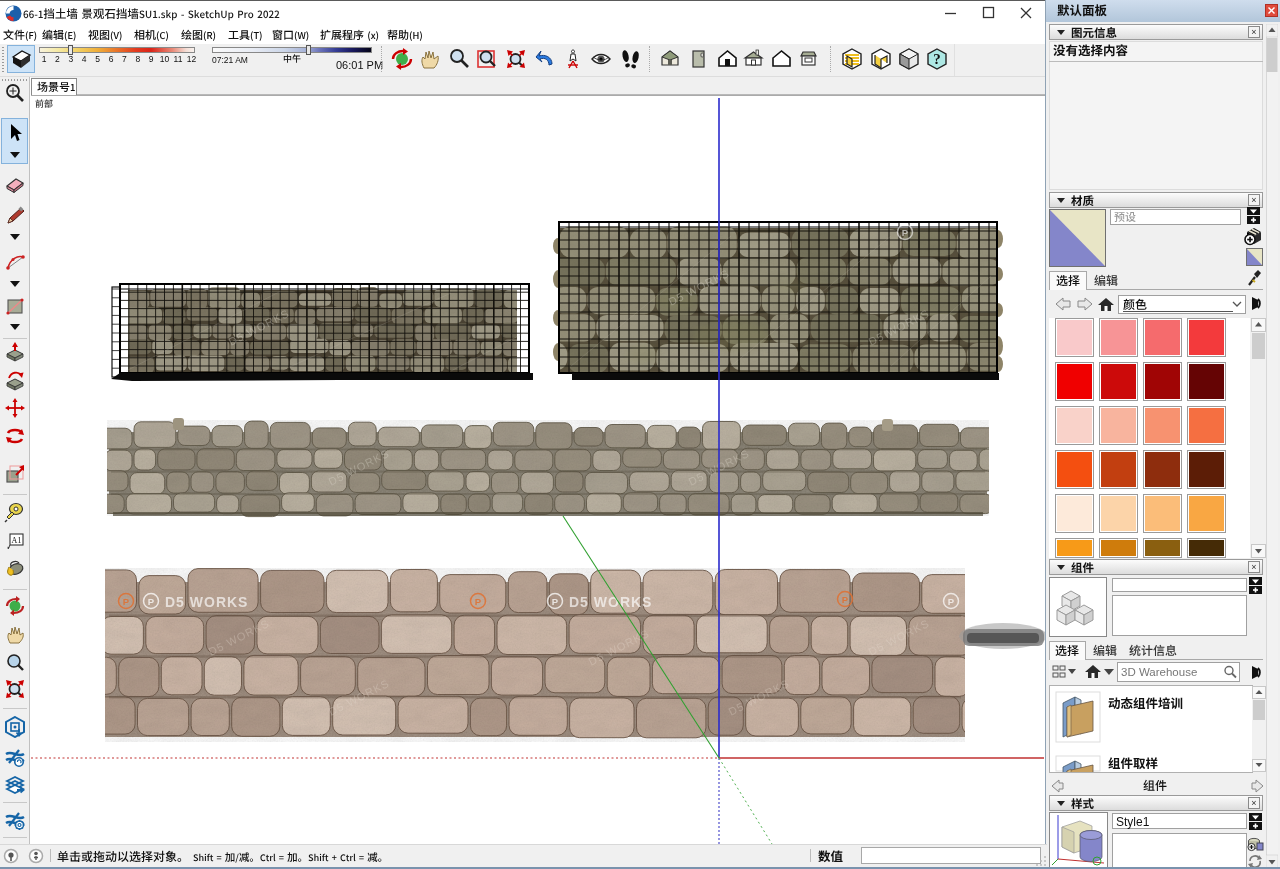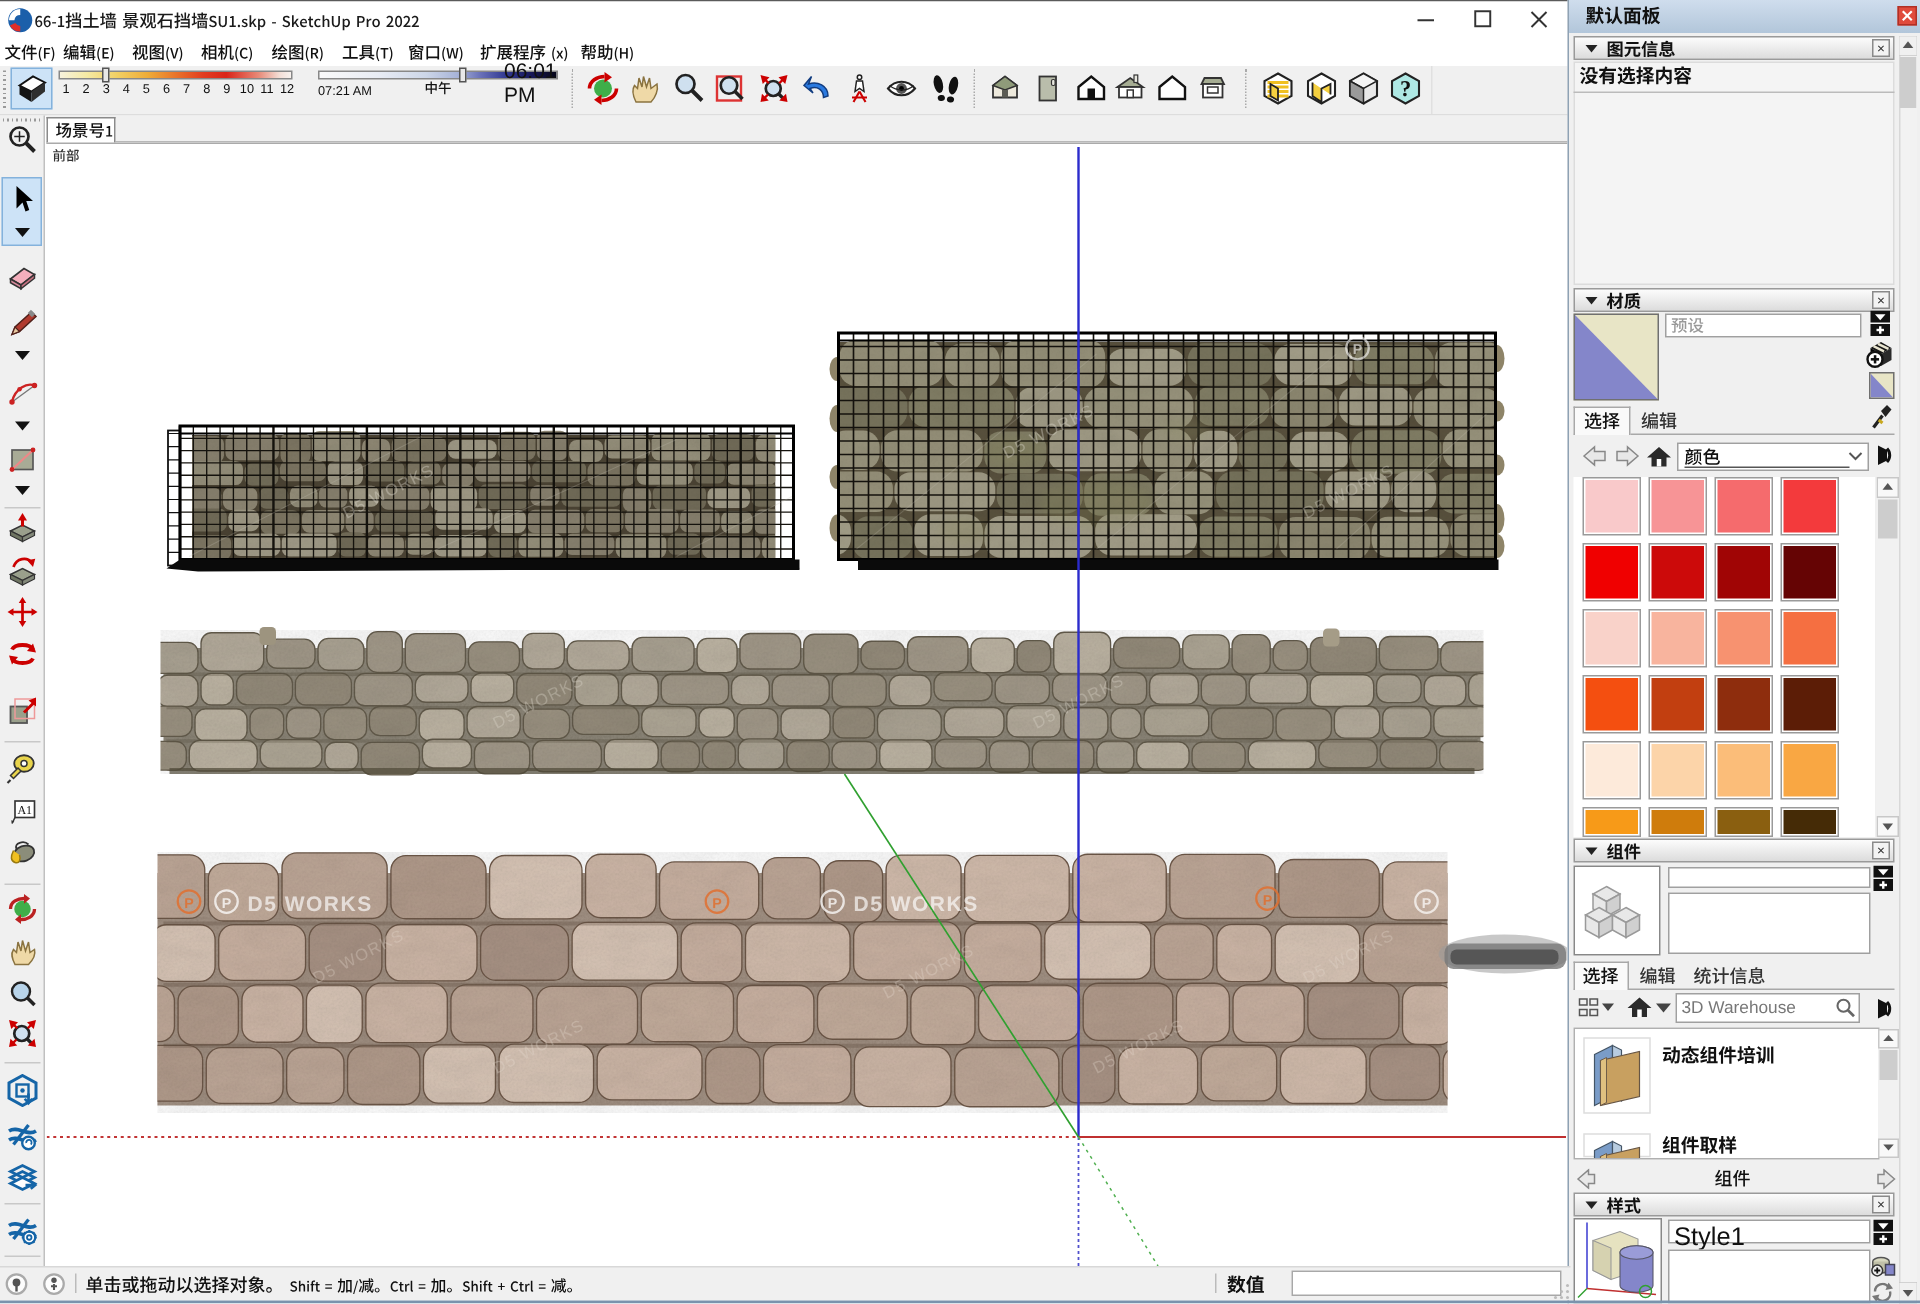--- a/index.html
+++ b/index.html
@@ -39,21 +39,21 @@
       <text x="98.8" y="8">8</text>
       <text x="112.2" y="8">9</text>
       <text x="125.6" y="8">10</text>
       <text x="139.0" y="8">11</text>
       <text x="152.4" y="8">12</text>
     </g>
   </svg>
 <div class="a" style="left:212px;top:47px;width:160px;height:6px;border:1px solid #888;background:linear-gradient(90deg,#fafafa 0%,#e8ecf4 25%,#ccd6e8 45%,#a8b4d8 58%,#6870b8 68%,#343c94 78%,#1a1a60 88%,#050518 100%)"></div>
 <div class="a" style="left:306px;top:45px;width:5px;height:10px;background:#e8e8e8;border:1px solid #555"></div>
 <div class="a" style="left:212px;top:55px;width:56px;font-size:8.5px;color:#111">07:21 AM</div>
-<div class="a" style="left:336px;top:39px;width:56px;font-size:14px;color:#111">06:01 PM</div>
+<div class="a" style="left:336px;top:59px;width:56px;font-size:11px;color:#111">06:01 PM</div>
 <div class="a" style="left:381px;top:46px;width:1px;height:26px;border-left:1px dotted #aaa"></div>
 <svg width="22" height="22" viewBox="0 0 22 22" style="position:absolute;left:391px;top:48px">
     <ellipse cx="11" cy="11" rx="6" ry="6" fill="#3fae49"></ellipse>
     <path d="M2 11 C2 6 7 3 12 3" stroke="#c00" stroke-width="2.4" fill="none"></path>
     <path d="M20 11 C20 16 15 19 10 19" stroke="#c00" stroke-width="2.4" fill="none"></path>
     <polygon points="12,0 17,3.5 12,7" fill="#c00"></polygon>
     <polygon points="10,15 5,18.5 10,22" fill="#c00"></polygon>
   </svg>
 <svg width="22" height="22" viewBox="0 0 22 22" style="position:absolute;left:419px;top:48px">
     <path d="M5 20 C3 16 2 12 4 9 L6 11 L7 4 L9 10 L10 3 L12 10 L14 4 L15 11 L19 8 C20 12 18 17 15 20 Z" fill="#efd9a7" stroke="#8a7340" stroke-width="1"></path>
@@ -1088,21 +1088,21 @@
     <line x1="8" y1="2" x2="8" y2="46" stroke="#3a3ad0" stroke-width="1"></line>
     <line x1="8" y1="46" x2="54" y2="50" stroke="#c03030" stroke-width="1"></line>
     <line x1="8" y1="46" x2="2" y2="52" stroke="#30a030" stroke-width="1"></line>
     <polygon points="12,14 30,8 42,13 42,34 24,40 12,34" fill="#e6e2c0" stroke="#999" stroke-width="0.7"></polygon>
     <polygon points="12,14 24,19 24,40 12,34" fill="#d6d2b0" stroke="#999" stroke-width="0.7"></polygon>
     <path d="M30 22 A11 4.5 0 0 1 52 22 L52 44 A11 4.5 0 0 1 30 44 Z" fill="#8486ca" stroke="#556" stroke-width="0.7"></path>
     <ellipse cx="41" cy="22" rx="11" ry="4.5" fill="#9a9cd8" stroke="#556" stroke-width="0.7"></ellipse>
     <circle cx="47" cy="48" r="4" fill="none" stroke="#30a030"></circle>
   </svg>
 <div class="inp" style="left:1112px;top:813px;width:135px;height:16px"></div>
-<div class="a" style="left:1116px;top:815px;width:100px;font-size:17px;color:#111">Style1</div>
+<div class="a" style="left:1116px;top:815px;width:100px;font-size:12px;color:#111">Style1</div>
 <div class="inp" style="left:1112px;top:833px;width:135px;height:36px"></div>
 <svg class="a" style="left:1248px;top:813px" width="16" height="18">
     <rect x="1" y="0" width="13" height="8" fill="#111"></rect>
     <polygon points="4,2.5 11,2.5 7.5,6.5" fill="#fff"></polygon>
     <rect x="1" y="9" width="13" height="8" fill="#111"></rect>
     <rect x="6.7" y="10.5" width="1.6" height="5" fill="#fff"></rect>
     <rect x="5" y="12.2" width="5" height="1.6" fill="#fff"></rect>
   </svg>
 <svg class="a" style="left:1246px;top:836px" width="18" height="18">
     <ellipse cx="8" cy="5" rx="5.5" ry="2.6" fill="#d8d8c0" stroke="#555"></ellipse>

